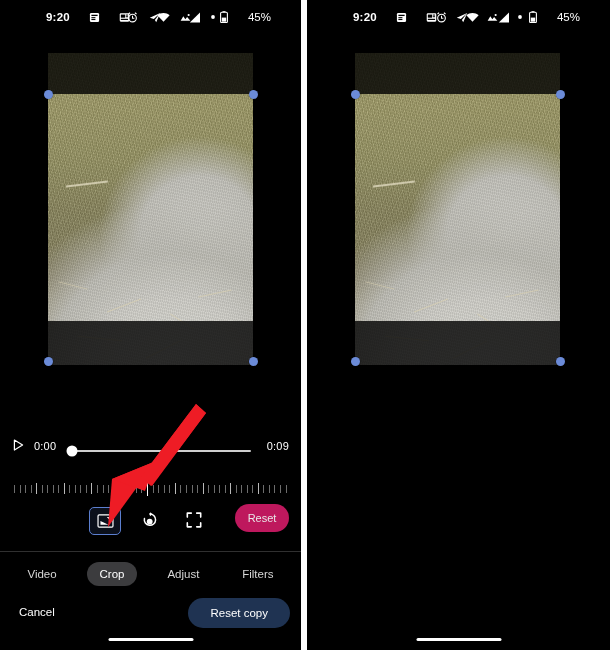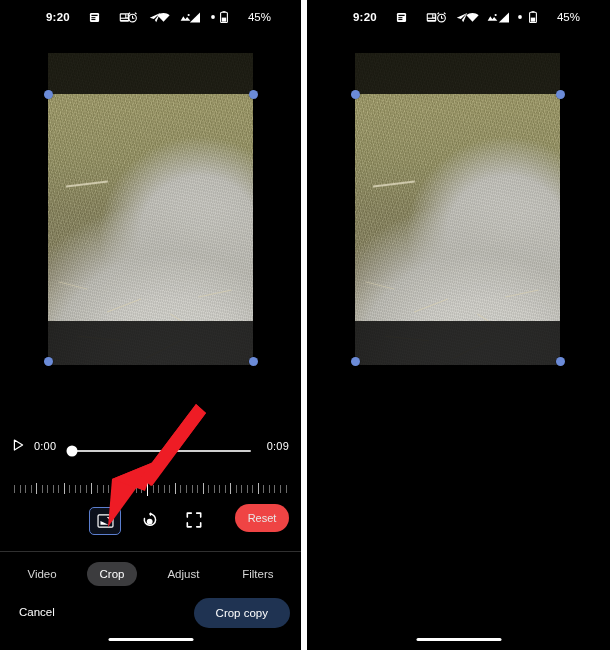--- a/index.html
+++ b/index.html
@@ -212,21 +212,21 @@
   }
   .tool-aspect { left: 89px; }
   .tool-rotate { left: 134px; }
   .tool-expand { left: 179px; }
   .reset-btn {
     position: absolute;
     right: 12px;
     top: 0;
     width: 54px;
     height: 28px;
-    background: #ef4444;
+    background: #be185d;
     border-radius: 14px;
     color: #e8e8e8;
     font-size: 11px;
     display: flex; align-items: center; justify-content: center;
     border: none;
     font-family: "Liberation Sans", sans-serif;
   }
 
   
   .divider {
@@ -518,21 +518,21 @@
 
     <div class="tabs">
       <span class="tab">Video</span>
       <span class="tab active">Crop</span>
       <span class="tab">Adjust</span>
       <span class="tab">Filters</span>
     </div>
 
     <div class="actionbar">
       <button class="cancel-btn">Cancel</button>
-      <button class="save-btn">Crop copy</button>
+      <button class="save-btn">Reset copy</button>
     </div>
     <div class="home-indicator"></div>
 
     <svg class="arrow-svg" viewBox="0 0 301 650">
       <g>
         <path d="M196 404 L141 477 L151 486 L206 413 Z" fill="#ee1c25"></path>
         <path d="M108 527 L156 461 L112 479 Z" fill="#ee1c25"></path>
         <path d="M156 461 L145 491 L112 479 Z" fill="#ee1c25"></path>
         <path d="M196 404 L206 413 L152 486 L141 477 Z" fill="#ee1c25"></path>
       </g>

